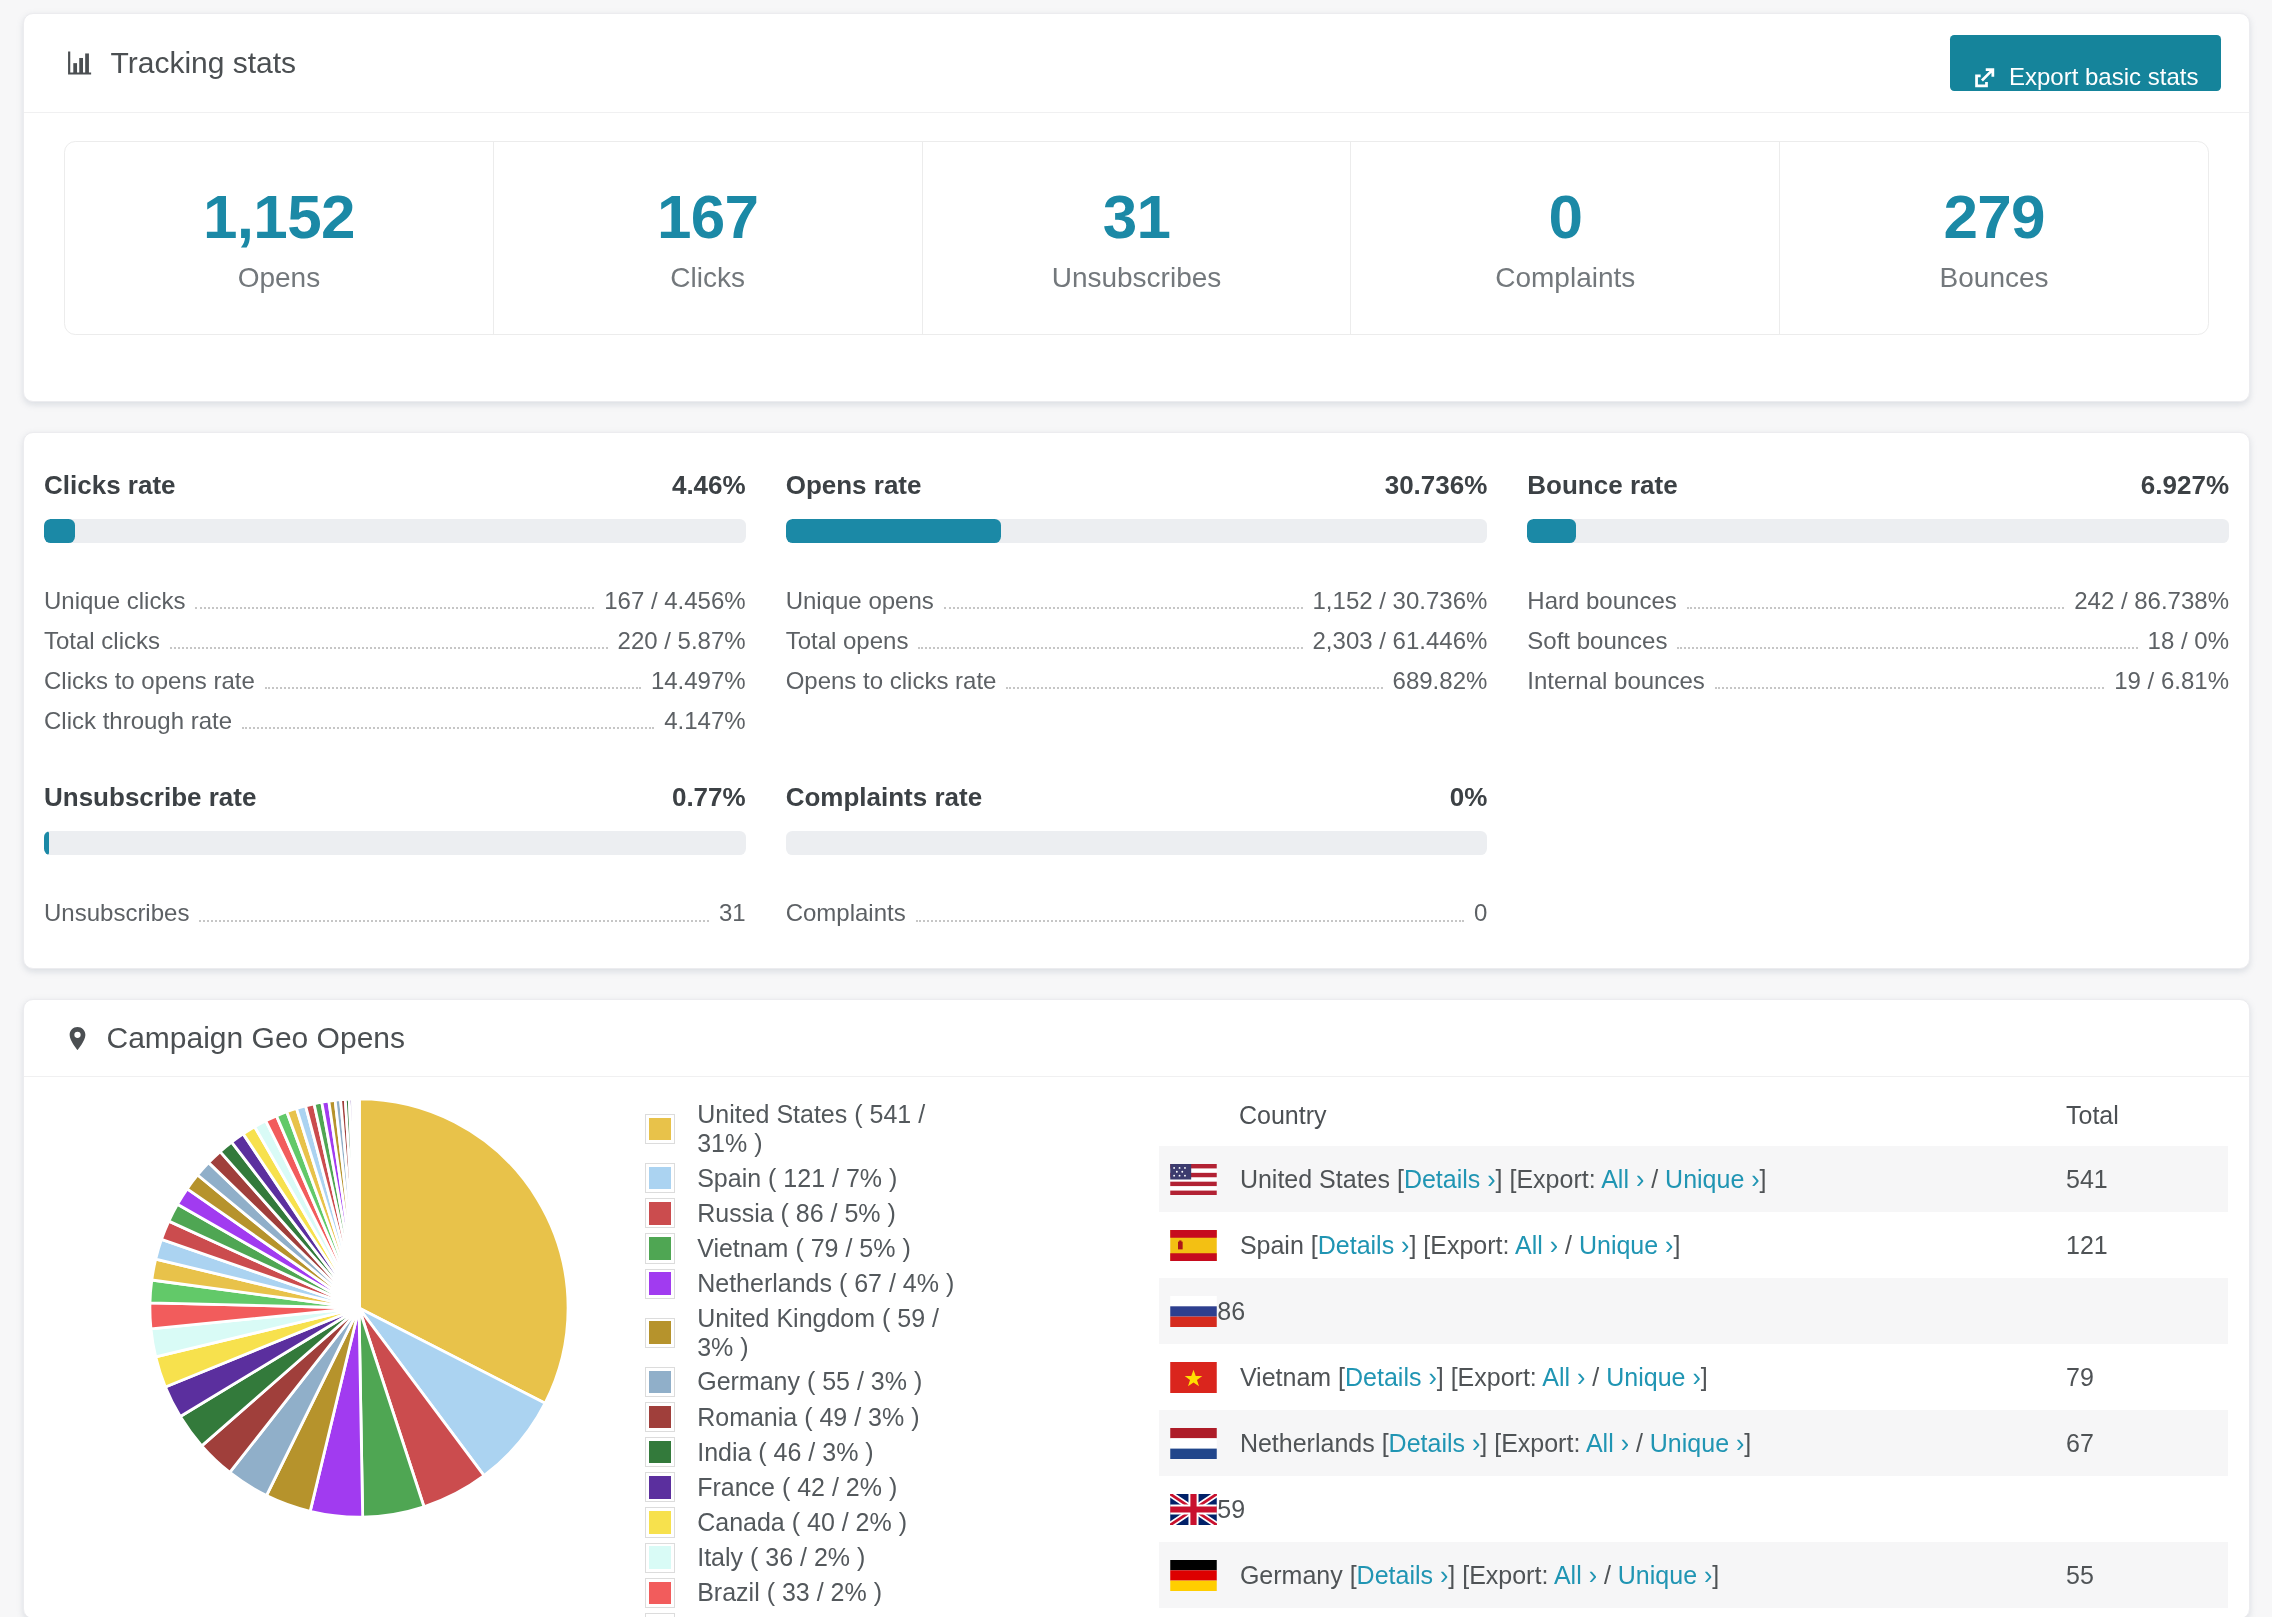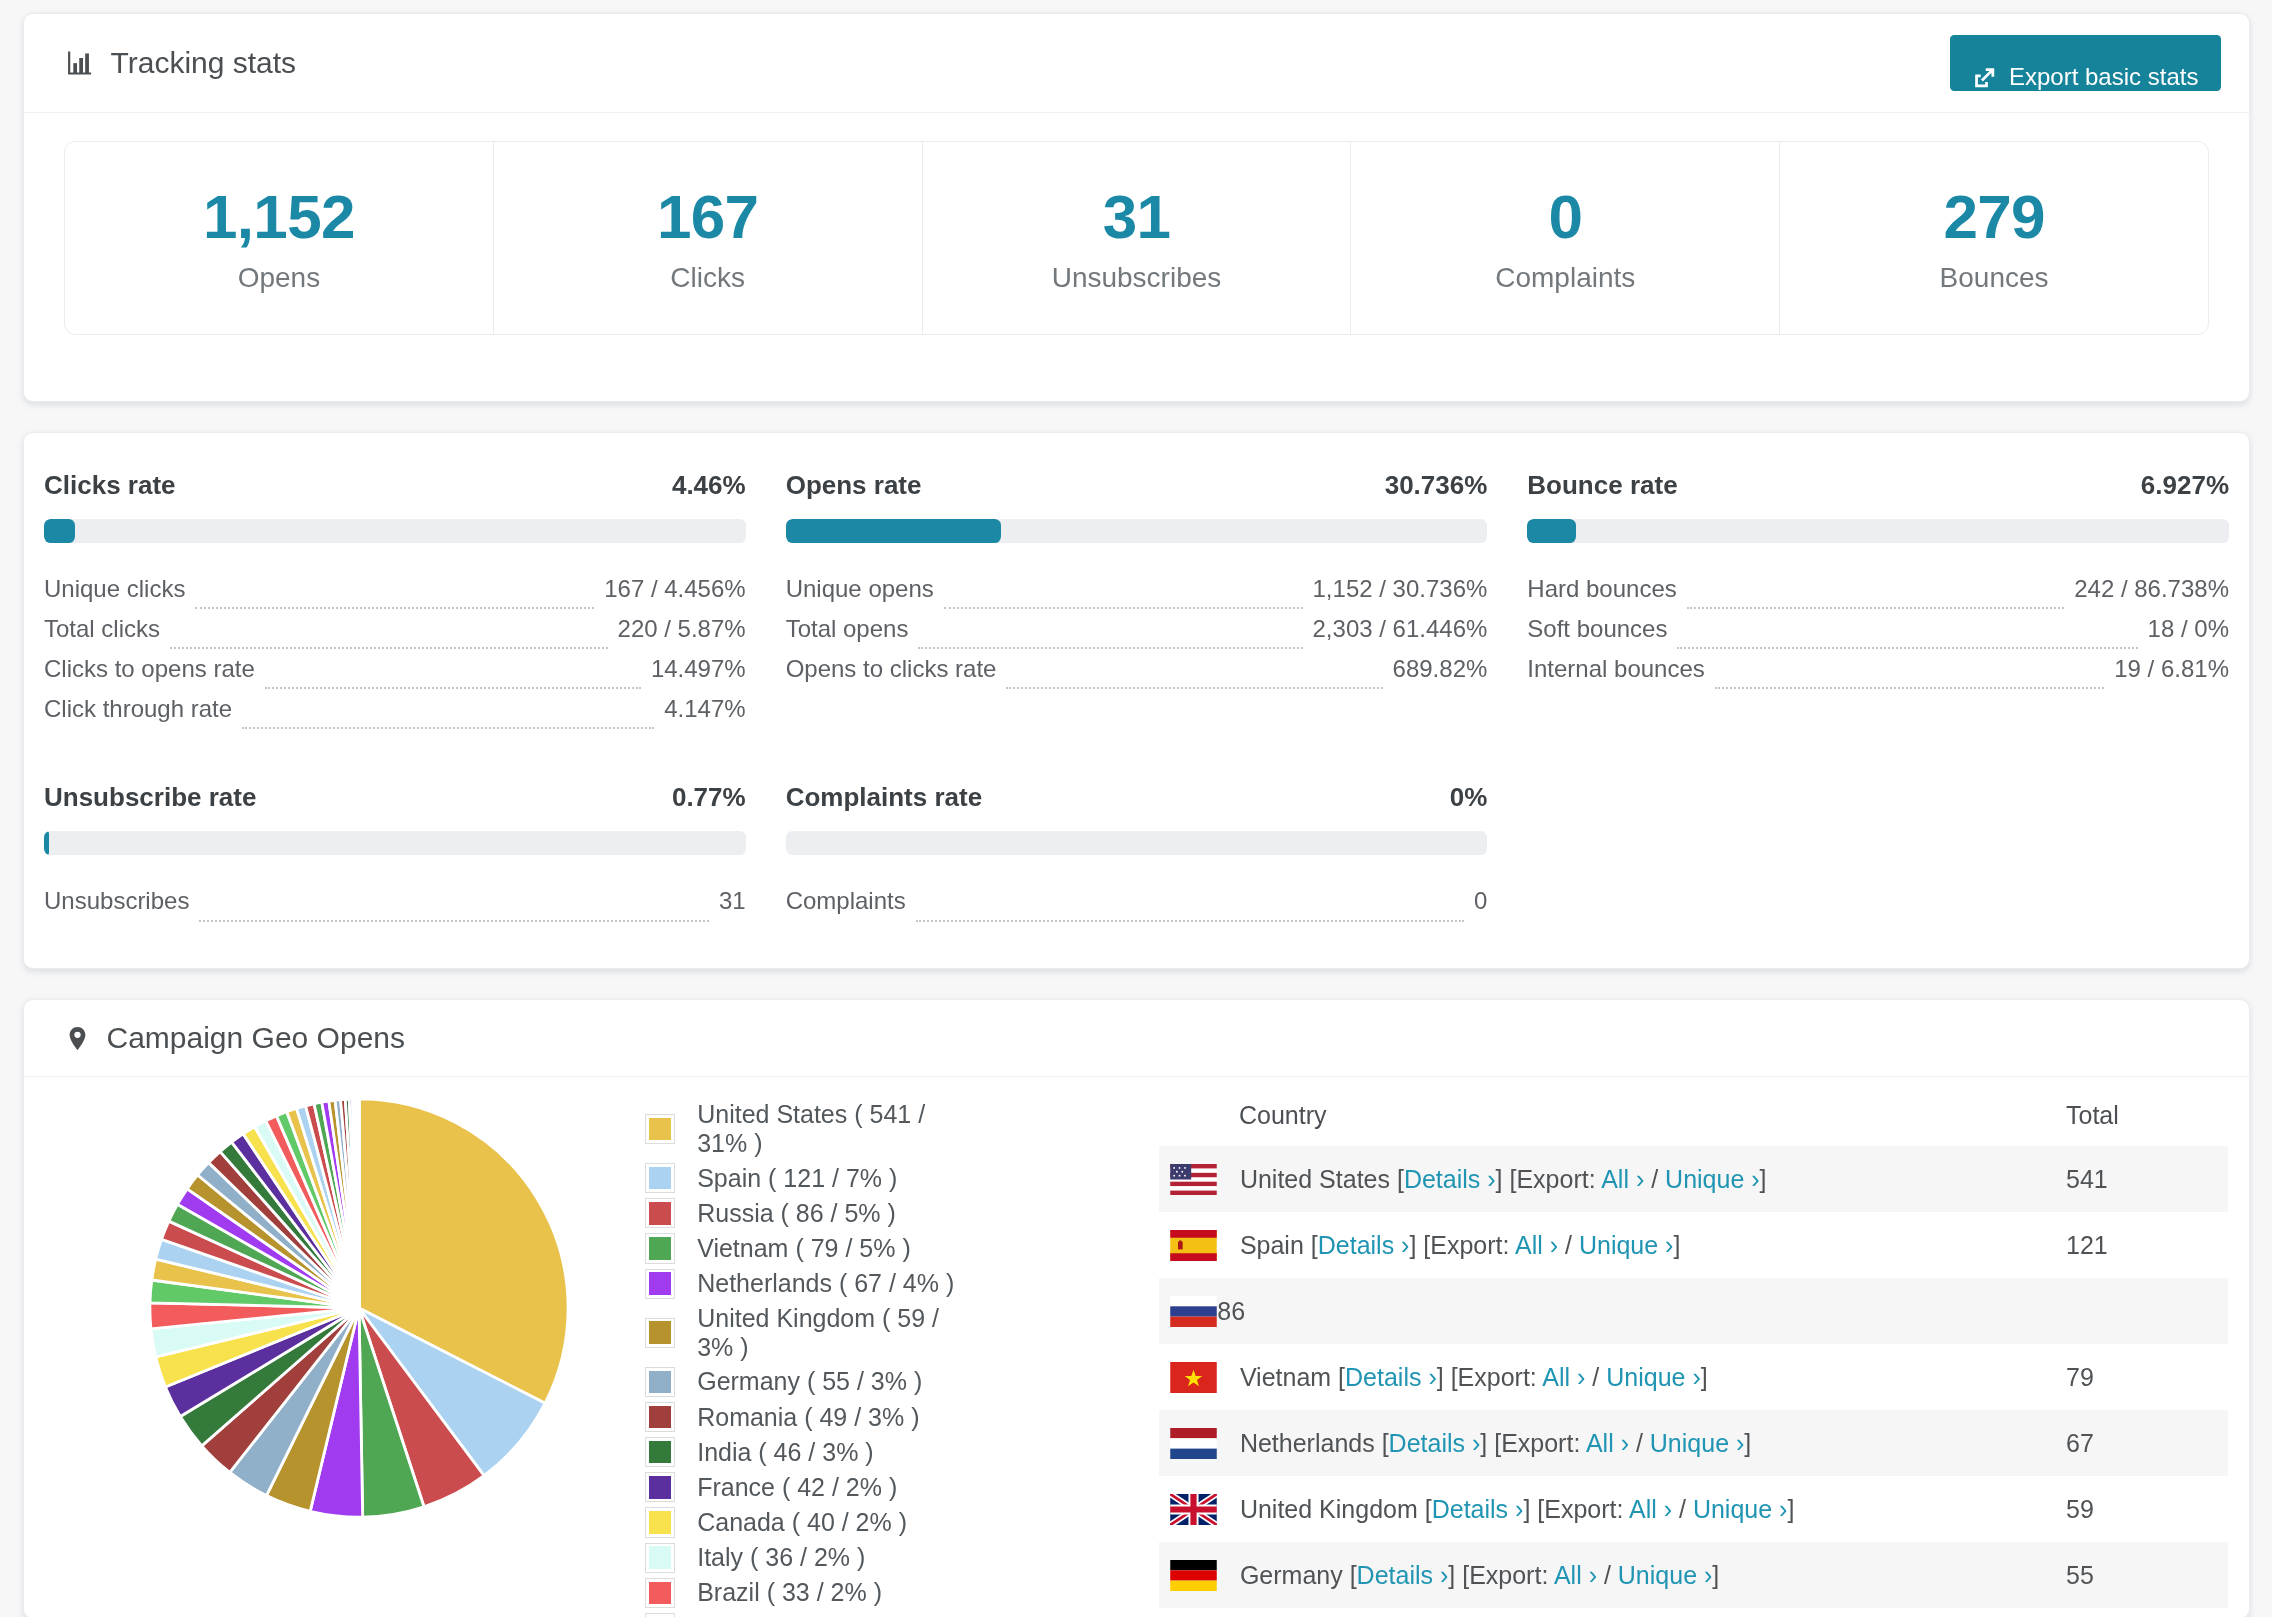--- a/index.html
+++ b/index.html
@@ -38,21 +38,21 @@
   .stat .lbl{font-size:28px;color:#73787c;}
   
   .rates-grid{
     display:grid;grid-template-columns:repeat(3,1fr);
     column-gap:40px;row-gap:47px;padding:37px 20px 41px;
   }
   .rhead{display:flex;justify-content:space-between;align-items:baseline;margin-bottom:18.4px;}
   .rtitle,.rvalue-big{font-size:26px;font-weight:bold;color:#3c4145;}
   .bar{height:24px;background:#eceef1;border-radius:6.4px;margin-bottom:32px;overflow:hidden;}
   .bar .fill{display:block;height:100%;background:#1b89a6;border-radius:6.4px;}
-  .rrow{display:flex;height:40px;font-size:24px;color:#5d6165;}
+  .rrow{display:flex;align-items:flex-end;height:40px;font-size:24px;color:#5d6165;}
   .rrow .dots{flex:1;border-bottom:2.1px dotted #c6c6c6;margin:0 10px 5.6px;}
   .rrow .rlabel{white-space:nowrap;}
   .rrow .rvalue{white-space:nowrap;}
   
   .card-geo{height:618px;overflow:hidden;margin-bottom:0;}
   .geo-content{display:flex;padding:7px 21px 0 116px;}
   #pie{width:438px;height:438px;flex:none;margin-top:4.2px;}
   #legend{list-style:none;margin:15.5px 0 0 67px;padding:0;width:332px;flex:none;}
   #legend li{display:flex;align-items:center;gap:22px;margin-bottom:5px;font-size:25px;color:#53585c;cursor:pointer;}
   .swatch{width:22.6px;height:22.6px;flex:none;border:0.7px solid #dcdcdc;background:#fff;padding:2.8px;}
@@ -478,25 +478,20 @@
             <div class="gt-row">
      <span class="flag">
                 <svg viewBox="0 0 60 40">
                   <rect width="60" height="40" fill="#012169"></rect>
                   <path d="M0,0 60,40 M60,0 0,40" stroke="#fff" stroke-width="8"></path>
                   <path d="M0,0 60,40 M60,0 0,40" stroke="#C8102E" stroke-width="3.5"></path>
                   <path d="M30,0 V40 M0,20 H60" stroke="#fff" stroke-width="13"></path>
                   <path d="M30,0 V40 M0,20 H60" stroke="#C8102E" stroke-width="8"></path>
                 </svg>
               </span>
-     <span class="gt-name">
-       <span>United Kingdom</span>
-       [<a>Details ›</a>]
-       [Export: <a>All ›</a> / <a>Unique ›</a>]
-     </span>
      <span class="gt-total-v">59</span>
    </div>
             <div class="gt-row odd">
      <span class="flag">
                 <svg viewBox="0 0 60 40">
                   <rect width="60" height="13.3" fill="#000"></rect>
                   <rect y="13.3" width="60" height="13.3" fill="#dd0000"></rect>
                   <rect y="26.6" width="60" height="13.4" fill="#ffce00"></rect>
                 </svg>
               </span>

